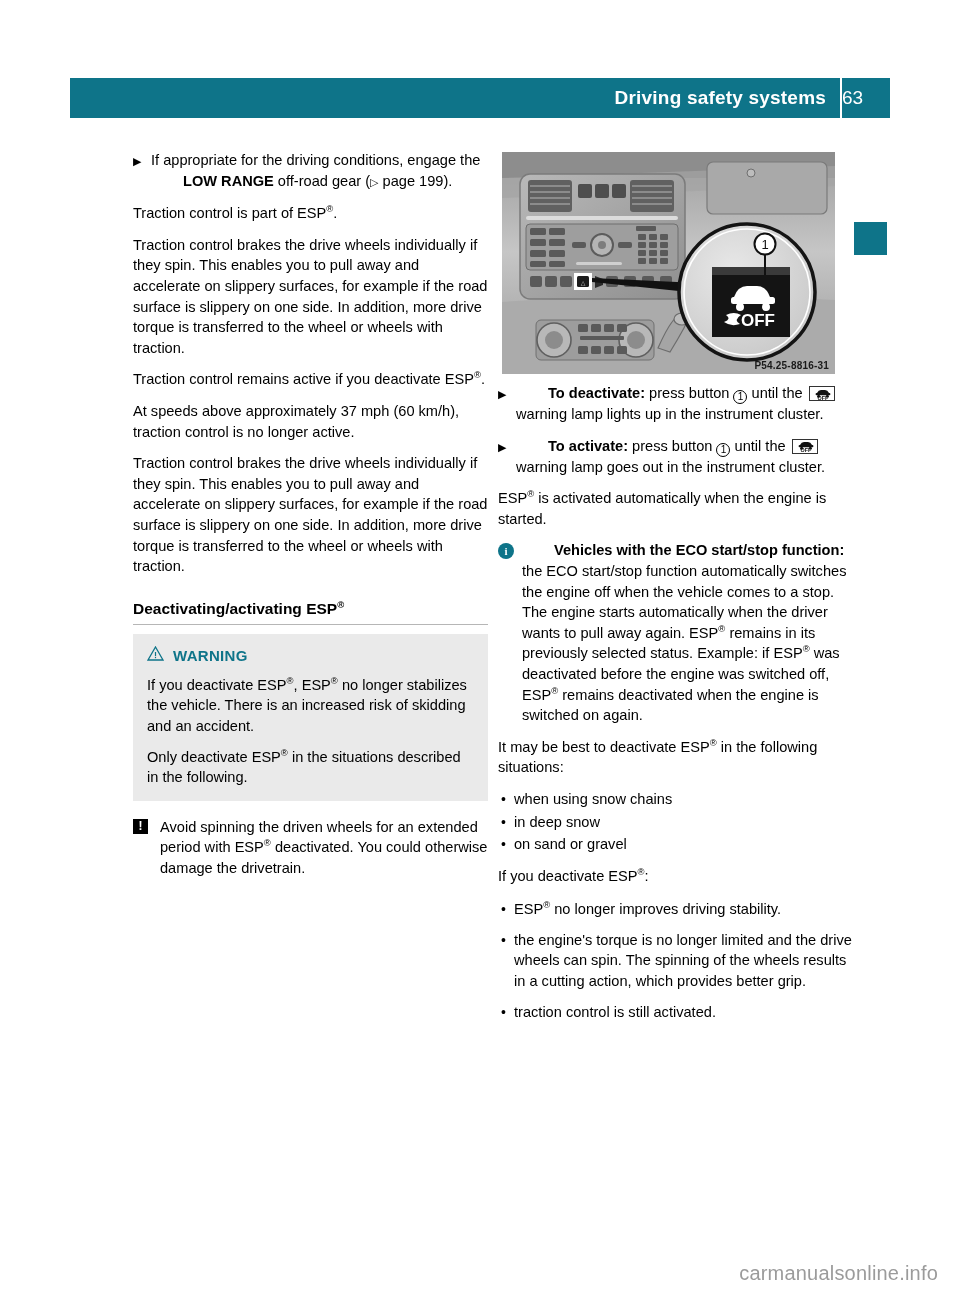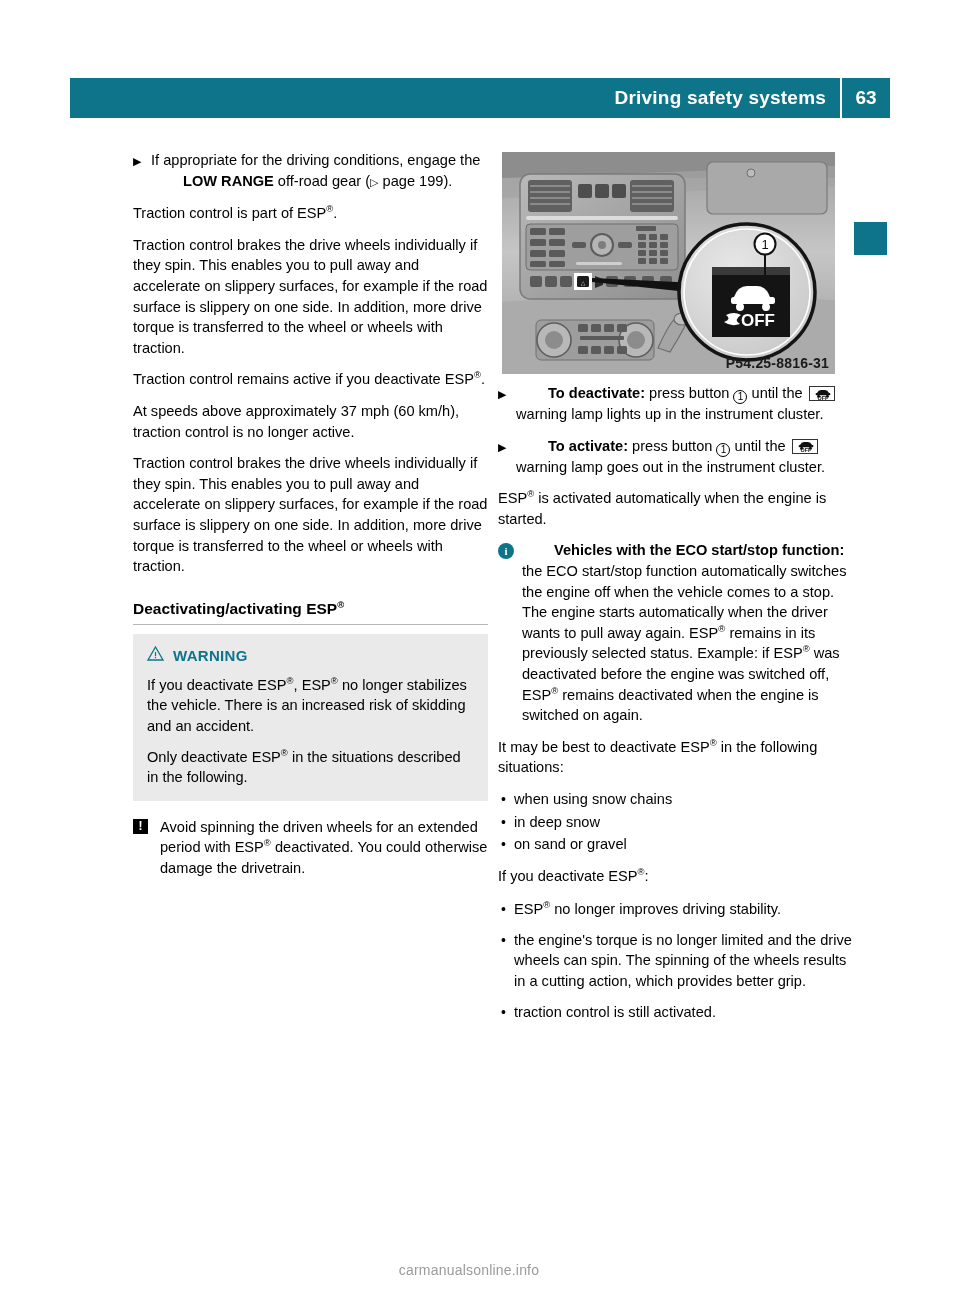--- a/index.html
+++ b/index.html
@@ -32,23 +32,23 @@
     letter-spacing: .2px;
     padding-right: 14px;
     white-space: nowrap;
   }
   .header-divider {
     width: 2px; height: 44px;
     background: #ffffff;
   }
   .header-page {
     width: 48px;
-    text-align: center;
+    text-align: left;
     font-size: 19px;
-    font-weight: bold;
+    font-weight: normal;
     color: #ffffff;
   }
 
   
   .side-tab {
     position: absolute;
     left: 854px; top: 222px;
     width: 33px; height: 33px;
     background: #0e7489;
   }
@@ -214,35 +214,35 @@
   .figure {
     position: absolute;
     left: 502px; top: 152px;
     width: 333px; height: 222px;
     overflow: hidden;
     background: #b0b0b0;
   }
   .figcap {
     position: absolute;
     right: 6px; bottom: 3px;
-    font-size: 14px;
+    font-size: 10px;
     font-weight: bold;
     color: #1a1a1a;
     font-family: "Liberation Sans", sans-serif;
     letter-spacing: .2px;
   }
 
   
   .watermark {
     position: absolute;
     left: 0; top: 1262px;
     width: 960px;
-    text-align: center;
+    text-align: right;
     padding-right: 22px;
-    font-size: 14px;
+    font-size: 20px;
     color: #9b9b9b;
     letter-spacing: .2px;
   }
 </style>
 </head>
 <body>
 
 <div class="header">
   <span class="header-title">Driving safety systems</span>
   <span class="header-divider"></span>

